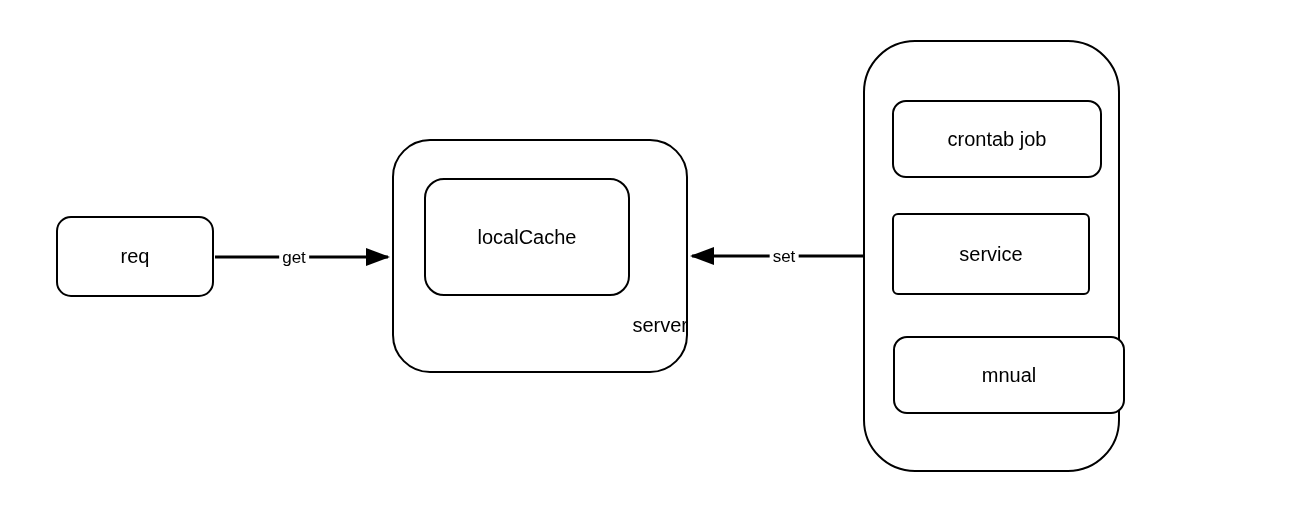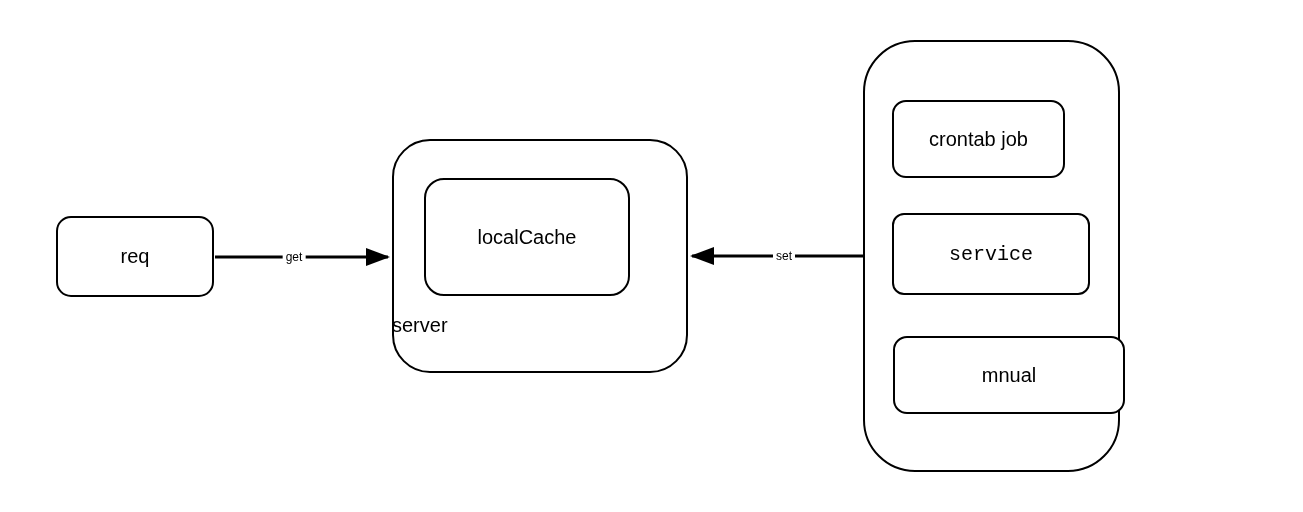--- a/index.html
+++ b/index.html
@@ -37,42 +37,42 @@
     border: 2px solid var(--stroke);
   }
   
   .node-req   { left: 56px;  top: 216px; width: 158px; height: 81px;  border-radius: 15px; align-items: center; }
   
   .server-container { left: 392px; top: 139px; width: 296px; height: 234px; border-radius: 38px; }
   .node-localcache  { left: 424px; top: 178px; width: 206px; height: 118px; border-radius: 20px; }
   .server-label {
     position: absolute;
     left: 392px; top: 314px; width: 296px;
-    text-align: left;
+    text-align: right;
     font-size: 20px;
     color: var(--text);
   }
   
   .sources-container { left: 863px; top: 40px; width: 257px; height: 432px; border-radius: 52px; }
-  .node-crontab  { left: 892px; top: 100px; width: 173px; height: 78px; border-radius: 14px; }
-  .node-service  { left: 892px; top: 213px; width: 198px; height: 82px; border-radius: 12px; font-family: Liberation Mono, monospace; }
+  .node-crontab  { left: 892px; top: 100px; width: 210px; height: 78px; border-radius: 14px; }
+  .node-service  { left: 892px; top: 213px; width: 198px; height: 82px; border-radius: 6px; }
   .node-mnual    { left: 893px; top: 336px; width: 232px; height: 78px; border-radius: 14px; }
   
   .edges-layer {
     position: absolute;
     left: 0; top: 0;
     width: 1303px; height: 512px;
     pointer-events: none;
   }
   .edge-label {
     position: absolute;
     transform: translate(-50%, -50%);
     background: var(--bg);
     padding: 0 3px;
-    font-size: 12px;
+    font-size: 17px;
     line-height: 1.15;
     color: var(--text);
   }
   .edge-label-get { left: 294px; top: 258px; }
   .edge-label-set { left: 784px; top: 257px; }
 </style>
 </head>
 <body>
 
 <div class="canvas">

